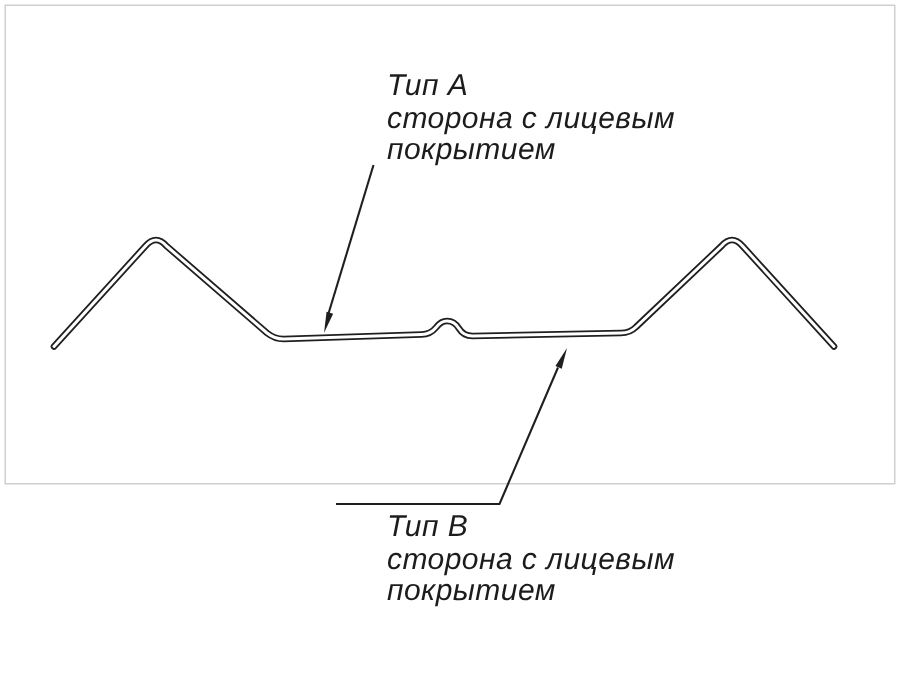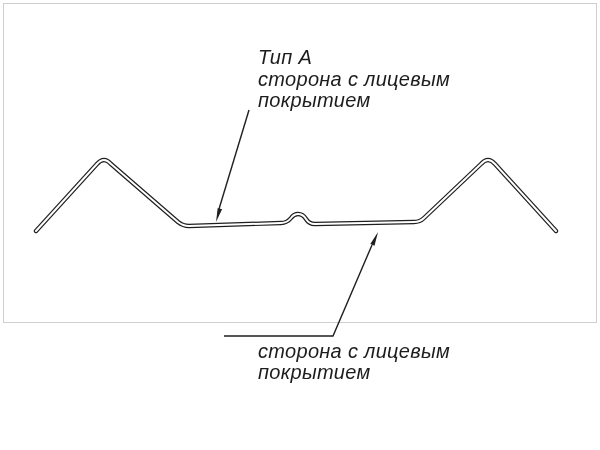--- a/index.html
+++ b/index.html
@@ -70,17 +70,18 @@
     </g>
   </svg>
 
   <div class="label label-a">
     <div class="title">Тип А</div>
     <div>сторона с лицевым</div>
     <div>покрытием</div>
   </div>
 
   <div class="label label-b">
+    <div class="title">Тип В</div>
     <div>сторона с лицевым</div>
     <div>покрытием</div>
   </div>
 
 </div>
 
 </body></html>

